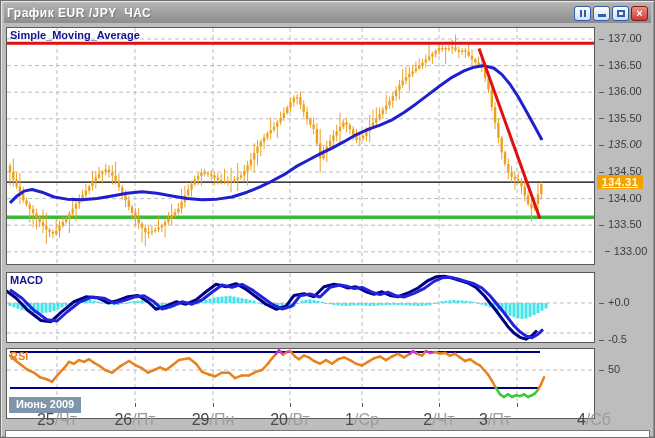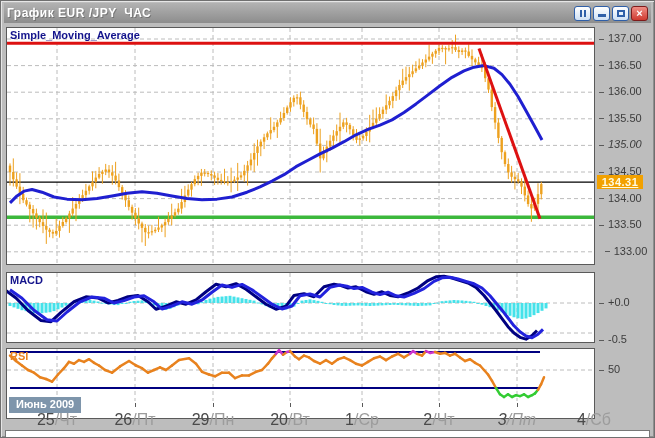--- a/index.html
+++ b/index.html
@@ -732,20 +732,20 @@
       <div class="xdate" style="left: 106px;"><span>26</span><span class="dayname">/Пт</span></div>
       <div class="xtick" style="left: 212px;"></div>
       <div class="xdate" style="left: 184px;"><span>29</span><span class="dayname">/Пн</span></div>
       <div class="xtick" style="left: 289px;"></div>
       <div class="xdate" style="left: 261px;"><span>20</span><span class="dayname">/Вт</span></div>
       <div class="xtick" style="left: 361px;"></div>
       <div class="xdate" style="left: 333px;"><span>1</span><span class="dayname">/Ср</span></div>
       <div class="xtick" style="left: 438px;"></div>
       <div class="xdate" style="left: 410px;"><span>2</span><span class="dayname">/Чт</span></div>
       <div class="xtick" style="left: 516px;"></div>
-      <div class="xdate" style="left: 488px; font-style: italic;"><span>3</span><span class="dayname">/Пт</span></div>
+      <div class="xdate" style="left: 466px;"><span>3</span><span class="dayname">/Пт</span></div>
       <div class="xtick" style="left: 593px;"></div>
       <div class="xdate" style="left: 565px;"><span>4</span><span class="dayname">/Сб</span></div>
     </div>
 
   <div class="bottomstrip"></div>
 <div class="mbadge" style="left: 8px; top: 396px;">Июнь 2009</div>
   </div>
 
 </body></html>

